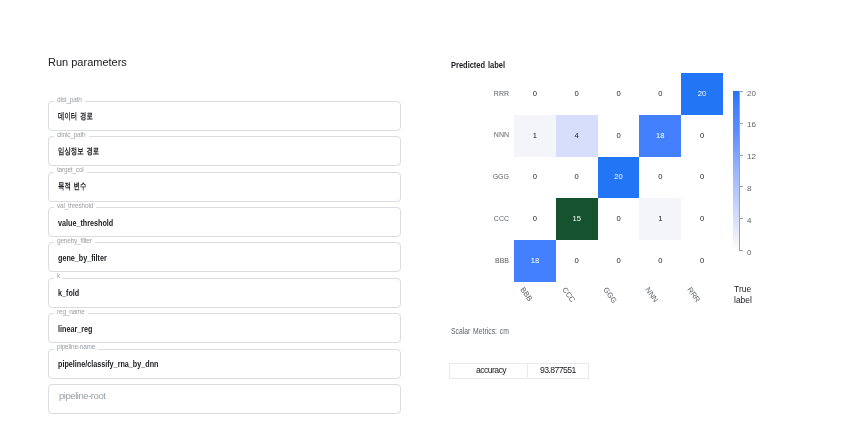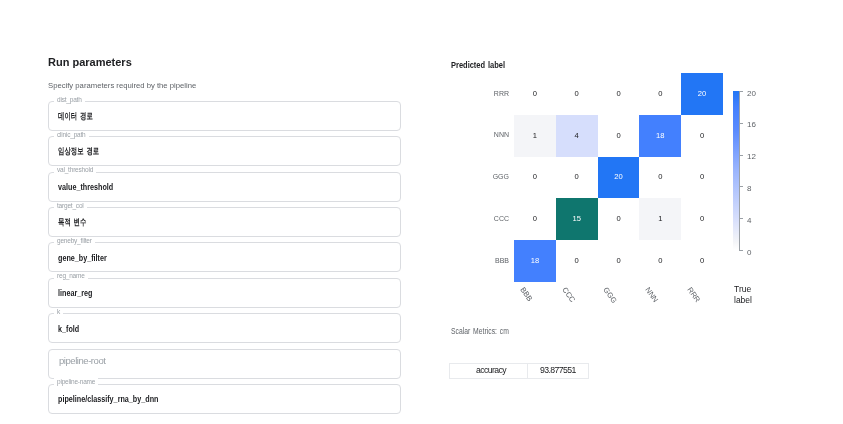--- a/index.html
+++ b/index.html
@@ -3,21 +3,21 @@
 <meta charset="utf-8">
 <style>
   html,body{margin:0;padding:0;background:#ffffff;}
   body{width:843px;height:424px;overflow:hidden;
        font-family:"Liberation Sans",sans-serif;color:#202124;
        -webkit-font-smoothing:antialiased;}
   .page{position:relative;width:843px;height:424px;background:#fff;}
 
   
   .left{position:absolute;left:48px;top:57px;width:353px;}
-  .panel-title{font-size:11px;font-weight:700;color:#202124;letter-spacing:0px;line-height:11px;}
+  .panel-title{font-size:11px;font-weight:400;color:#202124;letter-spacing:0px;line-height:11px;}
   .panel-sub{font-size:7.7px;letter-spacing:0;color:#5f6368;position:absolute;left:0;top:24px;line-height:10px;}
   .fields{position:absolute;left:0;top:44px;width:353px;}
   .field{position:relative;height:30px;margin-bottom:5.37px;}
   .field .box{position:absolute;left:0;top:0;right:0;bottom:0;border:1px solid #dadce0;border-radius:4px;box-sizing:border-box;}
   .field .lbl{position:absolute;left:6px;top:-5.5px;background:#fff;padding:0 3px;font-size:6.5px;letter-spacing:-0.2px;color:#9aa0a6;line-height:8px;}
   .field .val{position:absolute;left:10px;top:10.5px;font-size:9px;letter-spacing:0;font-weight:700;color:#202124;line-height:11px;transform:scaleX(0.8);transform-origin:left top;}
   .field .val.cjk{word-spacing:1.5px;transform:scaleX(0.71);top:9.5px;}
   .field .ph{position:absolute;left:11px;top:6.5px;font-size:9.5px;letter-spacing:-0.45px;color:#9aa0a6;line-height:11px;}
 
   
@@ -52,65 +52,64 @@
   .td.value{left:90px;}
   .tdiv{position:absolute;left:77px;top:0;bottom:0;width:1px;background:#e8eaed;}
 </style>
 </head>
 <body>
 
 <div class="page">
 
   <div class="left">
     <div class="panel-title">Run parameters</div>
-    <div class="panel-sub">Specify parameters required by the pipeline</div>
     <div class="fields" id="fields">
         <div class="field">
           <div class="box"></div>
           <div class="lbl">dist_path</div>
           <div class="val cjk">데이터 경로</div>
         </div>
         <div class="field">
           <div class="box"></div>
           <div class="lbl">clinic_path</div>
           <div class="val cjk">임상정보 경로</div>
         </div>
         <div class="field">
           <div class="box"></div>
-          <div class="lbl">val_threshold</div>
-          <div class="val">value_threshold</div>
+          <div class="lbl">target_col</div>
+          <div class="val cjk">목적 변수</div>
         </div>
         <div class="field">
           <div class="box"></div>
-          <div class="lbl">target_col</div>
-          <div class="val cjk">목적 변수</div>
+          <div class="lbl">val_threshold</div>
+          <div class="val">value_threshold</div>
         </div>
         <div class="field">
           <div class="box"></div>
           <div class="lbl">geneby_filter</div>
           <div class="val">gene_by_filter</div>
         </div>
         <div class="field">
           <div class="box"></div>
+          <div class="lbl">k</div>
+          <div class="val">k_fold</div>
+        </div>
+        <div class="field">
+          <div class="box"></div>
           <div class="lbl">reg_name</div>
           <div class="val">linear_reg</div>
         </div>
         <div class="field">
           <div class="box"></div>
-          <div class="lbl">k</div>
-          <div class="val">k_fold</div>
+          <div class="lbl">pipeline-name</div>
+          <div class="val">pipeline/classify_rna_by_dnn</div>
         </div>
         <div class="field">
           <div class="box"></div>
           <div class="ph">pipeline-root</div>
-        </div>
-        <div class="field">
-          <div class="box"></div>
-          <div class="lbl">pipeline-name</div>
-          <div class="val">pipeline/classify_rna_by_dnn</div>
         </div>
       </div>
   </div>
 
   <div class="cm-wrap">
     <div class="cm-title">Predicted label</div>
     <div class="grid" id="grid">
         <div class="cell" style="left: 0px; top: 0px; width: 41.8px; height: 41.8px; background: rgb(255, 255, 255); color: rgb(32, 33, 36);">0</div>
         <div class="cell" style="left: 41.8px; top: 0px; width: 41.8px; height: 41.8px; background: rgb(255, 255, 255); color: rgb(32, 33, 36);">0</div>
         <div class="cell" style="left: 83.6px; top: 0px; width: 41.8px; height: 41.8px; background: rgb(255, 255, 255); color: rgb(32, 33, 36);">0</div>
@@ -123,21 +122,21 @@
         <div class="cell" style="left: 125.4px; top: 41.8px; width: 41.8px; height: 41.8px; background: rgb(67, 128, 254); color: rgb(255, 255, 255);">18</div>
         <div class="cell" style="left: 167.2px; top: 41.8px; width: 41.8px; height: 41.8px; background: rgb(255, 255, 255); color: rgb(32, 33, 36);">0</div>
         <div class="ylab" style="left: -47px; top: 58.4px; width: 42px;">NNN</div>
         <div class="cell" style="left: 0px; top: 83.6px; width: 41.8px; height: 41.8px; background: rgb(255, 255, 255); color: rgb(32, 33, 36);">0</div>
         <div class="cell" style="left: 41.8px; top: 83.6px; width: 41.8px; height: 41.8px; background: rgb(255, 255, 255); color: rgb(32, 33, 36);">0</div>
         <div class="cell" style="left: 83.6px; top: 83.6px; width: 41.8px; height: 41.8px; background: rgb(34, 118, 245); color: rgb(255, 255, 255);">20</div>
         <div class="cell" style="left: 125.4px; top: 83.6px; width: 41.8px; height: 41.8px; background: rgb(255, 255, 255); color: rgb(32, 33, 36);">0</div>
         <div class="cell" style="left: 167.2px; top: 83.6px; width: 41.8px; height: 41.8px; background: rgb(255, 255, 255); color: rgb(32, 33, 36);">0</div>
         <div class="ylab" style="left: -47px; top: 100.2px; width: 42px;">GGG</div>
         <div class="cell" style="left: 0px; top: 125.4px; width: 41.8px; height: 41.8px; background: rgb(255, 255, 255); color: rgb(32, 33, 36);">0</div>
-        <div class="cell" style="left: 41.8px; top: 125.4px; width: 41.8px; height: 41.8px; background: #0f766e; color: rgb(255, 255, 255);">15</div>
+        <div class="cell" style="left: 41.8px; top: 125.4px; width: 41.8px; height: 41.8px; background: #14532d; color: rgb(255, 255, 255);">15</div>
         <div class="cell" style="left: 83.6px; top: 125.4px; width: 41.8px; height: 41.8px; background: rgb(255, 255, 255); color: rgb(32, 33, 36);">0</div>
         <div class="cell" style="left: 125.4px; top: 125.4px; width: 41.8px; height: 41.8px; background: rgb(244, 245, 248); color: rgb(32, 33, 36);">1</div>
         <div class="cell" style="left: 167.2px; top: 125.4px; width: 41.8px; height: 41.8px; background: rgb(255, 255, 255); color: rgb(32, 33, 36);">0</div>
         <div class="ylab" style="left: -47px; top: 142px; width: 42px;">CCC</div>
         <div class="cell" style="left: 0px; top: 167.2px; width: 41.8px; height: 41.8px; background: rgb(67, 128, 254); color: rgb(255, 255, 255);">18</div>
         <div class="cell" style="left: 41.8px; top: 167.2px; width: 41.8px; height: 41.8px; background: rgb(255, 255, 255); color: rgb(32, 33, 36);">0</div>
         <div class="cell" style="left: 83.6px; top: 167.2px; width: 41.8px; height: 41.8px; background: rgb(255, 255, 255); color: rgb(32, 33, 36);">0</div>
         <div class="cell" style="left: 125.4px; top: 167.2px; width: 41.8px; height: 41.8px; background: rgb(255, 255, 255); color: rgb(32, 33, 36);">0</div>
         <div class="cell" style="left: 167.2px; top: 167.2px; width: 41.8px; height: 41.8px; background: rgb(255, 255, 255); color: rgb(32, 33, 36);">0</div>
         <div class="ylab" style="left: -47px; top: 183.8px; width: 42px;">BBB</div>

